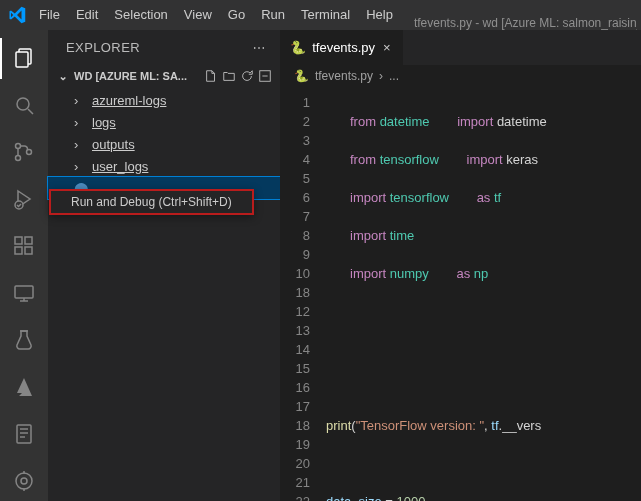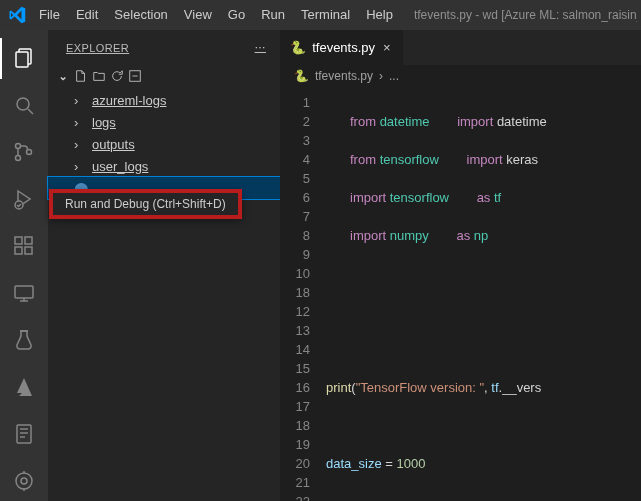--- a/index.html
+++ b/index.html
@@ -1,27 +1,27 @@
 <!DOCTYPE html>
 <html><head>
 <meta charset="utf-8">
 <style>
 * { margin:0; padding:0; box-sizing:border-box; font-family:"Segoe UI",Arial,sans-serif; }
 body { background:#1e1e1e; color:#cccccc; font-size:13px; width:641px; height:501px; overflow:hidden; position:relative; }
-.menubar { display:flex; align-items:center; height:30px; background:#323233; padding:0 4px; gap:2px; }
+.menubar { display:flex; align-items:flex-end; height:30px; background:#323233; padding:0 4px; gap:2px; }
 .menubar .logo { width:26px; height:30px; display:flex; align-items:center; justify-content:center; }
 .menubar .item { padding:0 7px; height:30px; line-height:30px; color:#cccccc; cursor:pointer; }
 .menubar .title { flex:1; text-align:left; color:#909090; font-size:12px; padding-left:12px; white-space:nowrap; overflow:hidden; }
 .main { display:flex; height:calc(100% - 30px); }
 .activitybar { width:48px; background:#333333; display:flex; flex-direction:column; align-items:center; gap:6px; padding-top:8px; }
 .activitybar .ab { width:48px; height:42px; display:flex; align-items:center; justify-content:center; color:#858585; cursor:pointer; position:relative; }
 .activitybar .ab.active { color:#ffffff; }
 .activitybar .ab.active::before { content:""; position:absolute; left:0; top:0; width:2px; height:100%; background:#ffffff; }
 .sidebar { width:232px; background:#252526; display:flex; flex-direction:column; }
-.sb-head { display:flex; align-items:center; height:35px; padding:0 8px 0 18px; color:#bbbbbb; font-size:11px; letter-spacing:.4px; justify-content:space-between;text-decoration:underline; }
+.sb-head { display:flex; align-items:center; height:35px; padding:0 8px 0 18px; color:#bbbbbb; font-size:13px; letter-spacing:.4px; justify-content:space-between; }
 .sb-head .dots { color:#cccccc; cursor:pointer; padding:2px 6px; }
 .sb-fold { display:flex; align-items:center; height:22px; padding:0 8px; font-weight:600; font-size:11px; color:#cccccc; gap:4px; }
 .sb-fold .chev { width:14px; text-align:center; }
 .sb-fold .label { flex:1; overflow:hidden; white-space:nowrap; text-overflow:ellipsis; }
 .sb-fold .icons { display:flex; gap:4px; color:#c5c5c5; }
 .tree { padding:2px 0; }
 .tree .node { display:flex; align-items:center; height:22px; padding-left:26px; gap:6px; cursor:pointer; }
 .tree .node.selected { background:#04395e; outline:1px solid #007fd4; }
 .tree .tw { color:#c5c5c5; width:12px; }
 .tree .lbl { color:#cccccc;text-decoration:underline; }
@@ -29,21 +29,21 @@
 .tabs { display:flex; height:35px; background:#252526; }
 .tab { display:flex; align-items:center; padding:0 10px; gap:6px; background:#1e1e1e; color:#ffffff; border-right:1px solid #252526; }
 .tab .pyicon { color:#4B8BBE; }
 .tab .cls { color:#cccccc; padding:0 2px; cursor:pointer; }
 .crumbs { display:flex; align-items:center; height:22px; background:#1e1e1e; color:#a0a0a0; font-size:12px; padding-left:14px; gap:6px; border-bottom:1px solid #1e1e1e; }
 .crumbs .pyicon { color:#4B8BBE; }
 .editor { flex:1; display:flex; font-family:Consolas,Menlo,monospace; font-size:13px; line-height:19px; overflow:hidden; }
 .gutter { width:42px; text-align:right; color:#858585; padding:6px 12px 0 0; }
 .code { flex:1; padding:6px 0 0 4px; white-space:pre; color:#d4d4d4; }
 .k{color:#c586c0;margin-left:24px;} .m{color:#4ec9b0;} .s{color:#ce9178;} .n{color:#b5cea8;} .f{color:#dcdcaa;margin-top:12px;} .v{color:#9cdcfe;}
-.tooltip { position:absolute; left:49px; top:189px; background:#252526; border:4px solid #b91c1c; color:#ccc; padding:4px 12px; font-size:12px; box-shadow:0 2px 8px rgba(0,0,0,.4); z-index:10; }
+.tooltip { position:absolute; left:49px; top:189px; background:#252526; border:2px solid #b91c1c; color:#ccc; padding:4px 20px; font-size:12px; box-shadow:0 2px 8px rgba(0,0,0,.4); z-index:10; }
 svg{display:block;}
 </style>
 </head>
 <body>
 
 <div class="menubar">
   <div class="logo">
     <svg width="18" height="18" viewBox="0 0 24 24">
         <path fill="#0098ff" d="M23 3l-5-2-9 9-5-4-2 1v10l2 1 5-4 9 9 5-2V3zM4 15V9l3 3-3 3zm14 3l-6-6 6-6v12z"></path>
       </svg>
@@ -134,20 +134,21 @@
     </div>
   </div>
 
   <div class="sidebar">
     <div class="sb-head">
       <span>EXPLORER</span>
       <span class="dots">⋯</span>
     </div>
     <div class="sb-fold">
       <span class="chev">⌄</span>
+      <span class="label">WD [AZURE ML: SA...</span>
       <span class="icons">
         <span>
             <svg width="14" height="14" viewBox="0 0 16 16" stroke="currentColor" fill="none">
               <path d="M3 2h6l3 3v9H3V2z"></path>
               <path d="M9 2v3h3"></path>
             </svg>
           </span>
         <span>
             <svg width="14" height="14" viewBox="0 0 16 16" stroke="currentColor" fill="none">
               <path d="M2 4h4l1 1h7v8H2V4z"></path>
@@ -227,20 +228,21 @@
         <div>18</div>
         <div>19</div>
         <div>20</div>
         <div>21</div>
         <div>22</div>
       </div>
       <div class="code">
 <div><span class="k">from</span> <span class="m">datetime</span> <span class="k">import</span> <span>datetime</span></div>
 <div><span class="k">from</span> <span class="m">tensorflow</span> <span class="k">import</span> <span>keras</span></div>
 <div><span class="k">import</span> <span class="m">tensorflow</span> <span class="k">as</span> <span class="m">tf</span></div>
+<div><span class="k">import</span> <span class="m">time</span></div>
 <div><span class="k">import</span> <span class="m">numpy</span> <span class="k">as</span> <span class="m">np</span></div>
 <div>&nbsp;</div>
 <div>&nbsp;</div>
 <div>&nbsp;</div>
 <div><span class="f">print</span>(<span class="s">"TensorFlow version: "</span><span>, </span><span class="v">tf</span><span>.__vers</span></div>
 <div>&nbsp;</div>
 <div><span class="v">data_size</span><span> = </span><span class="n">1000</span></div>
 
 
 

